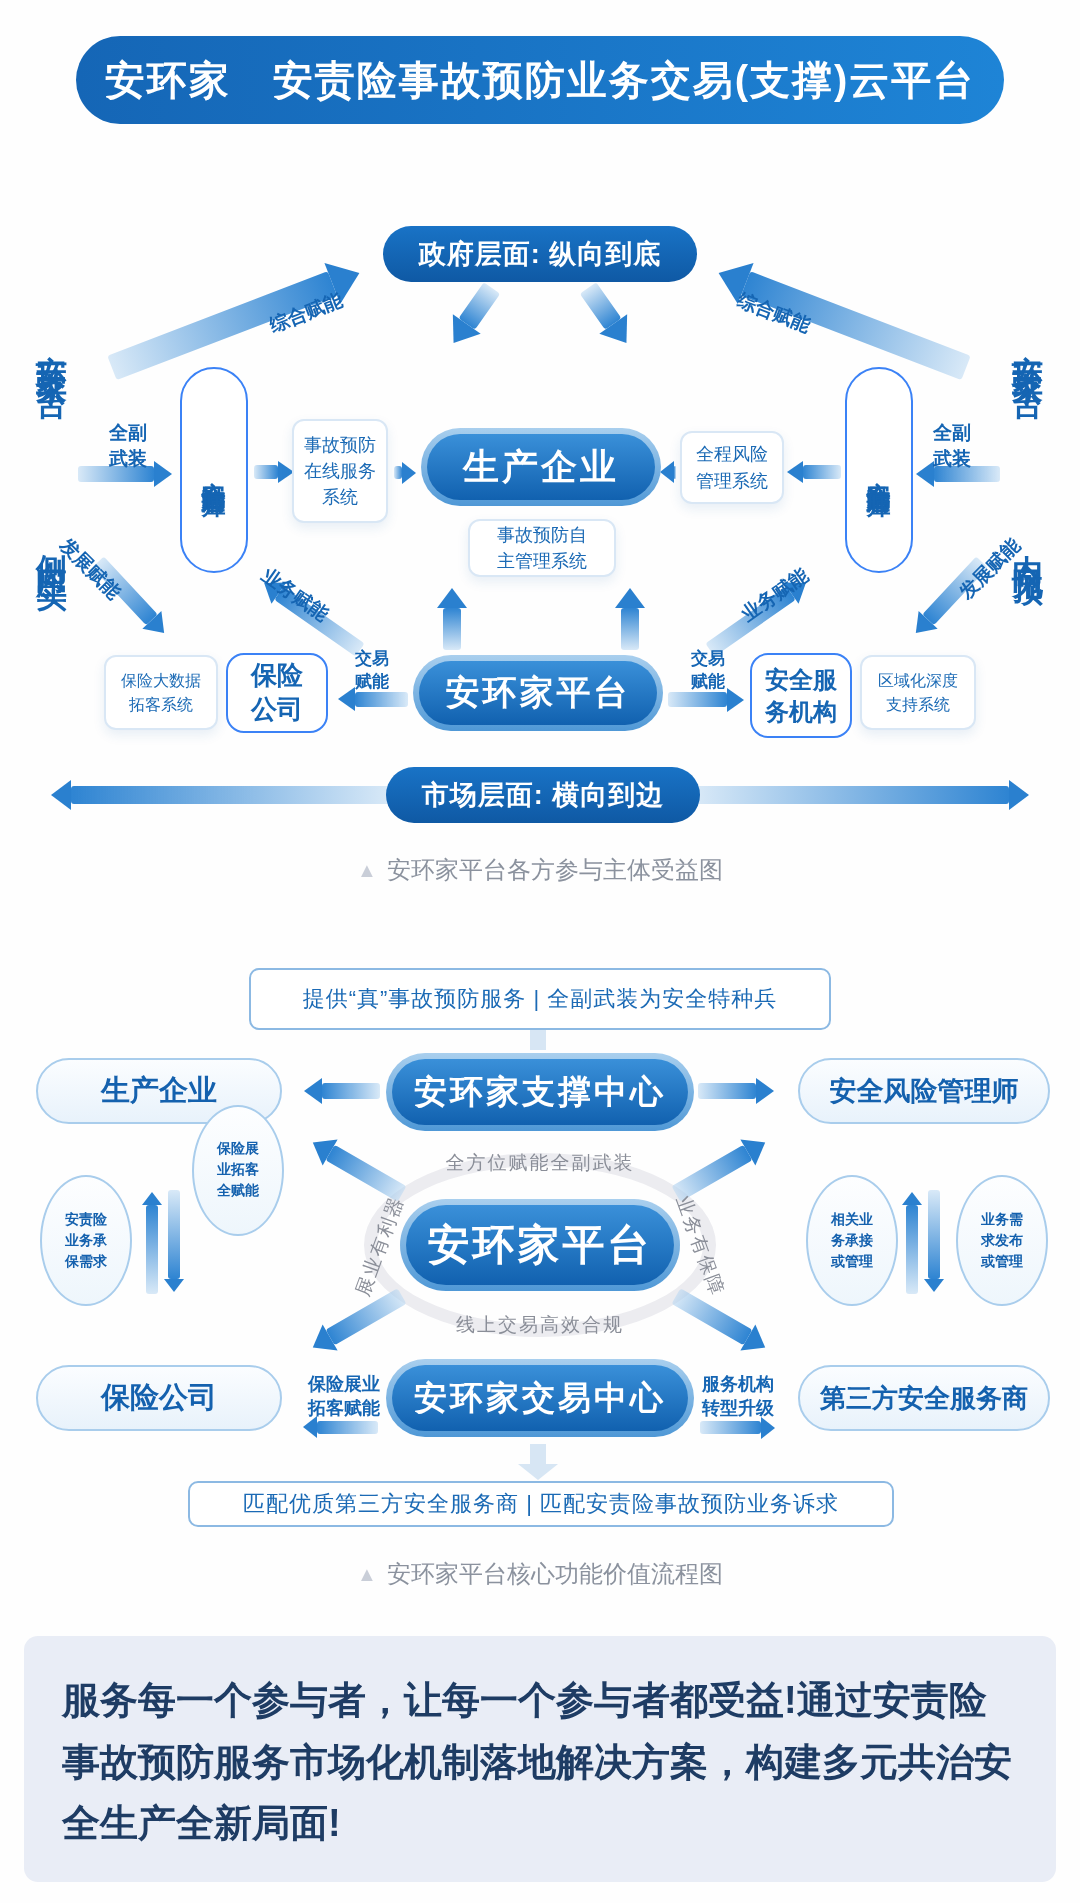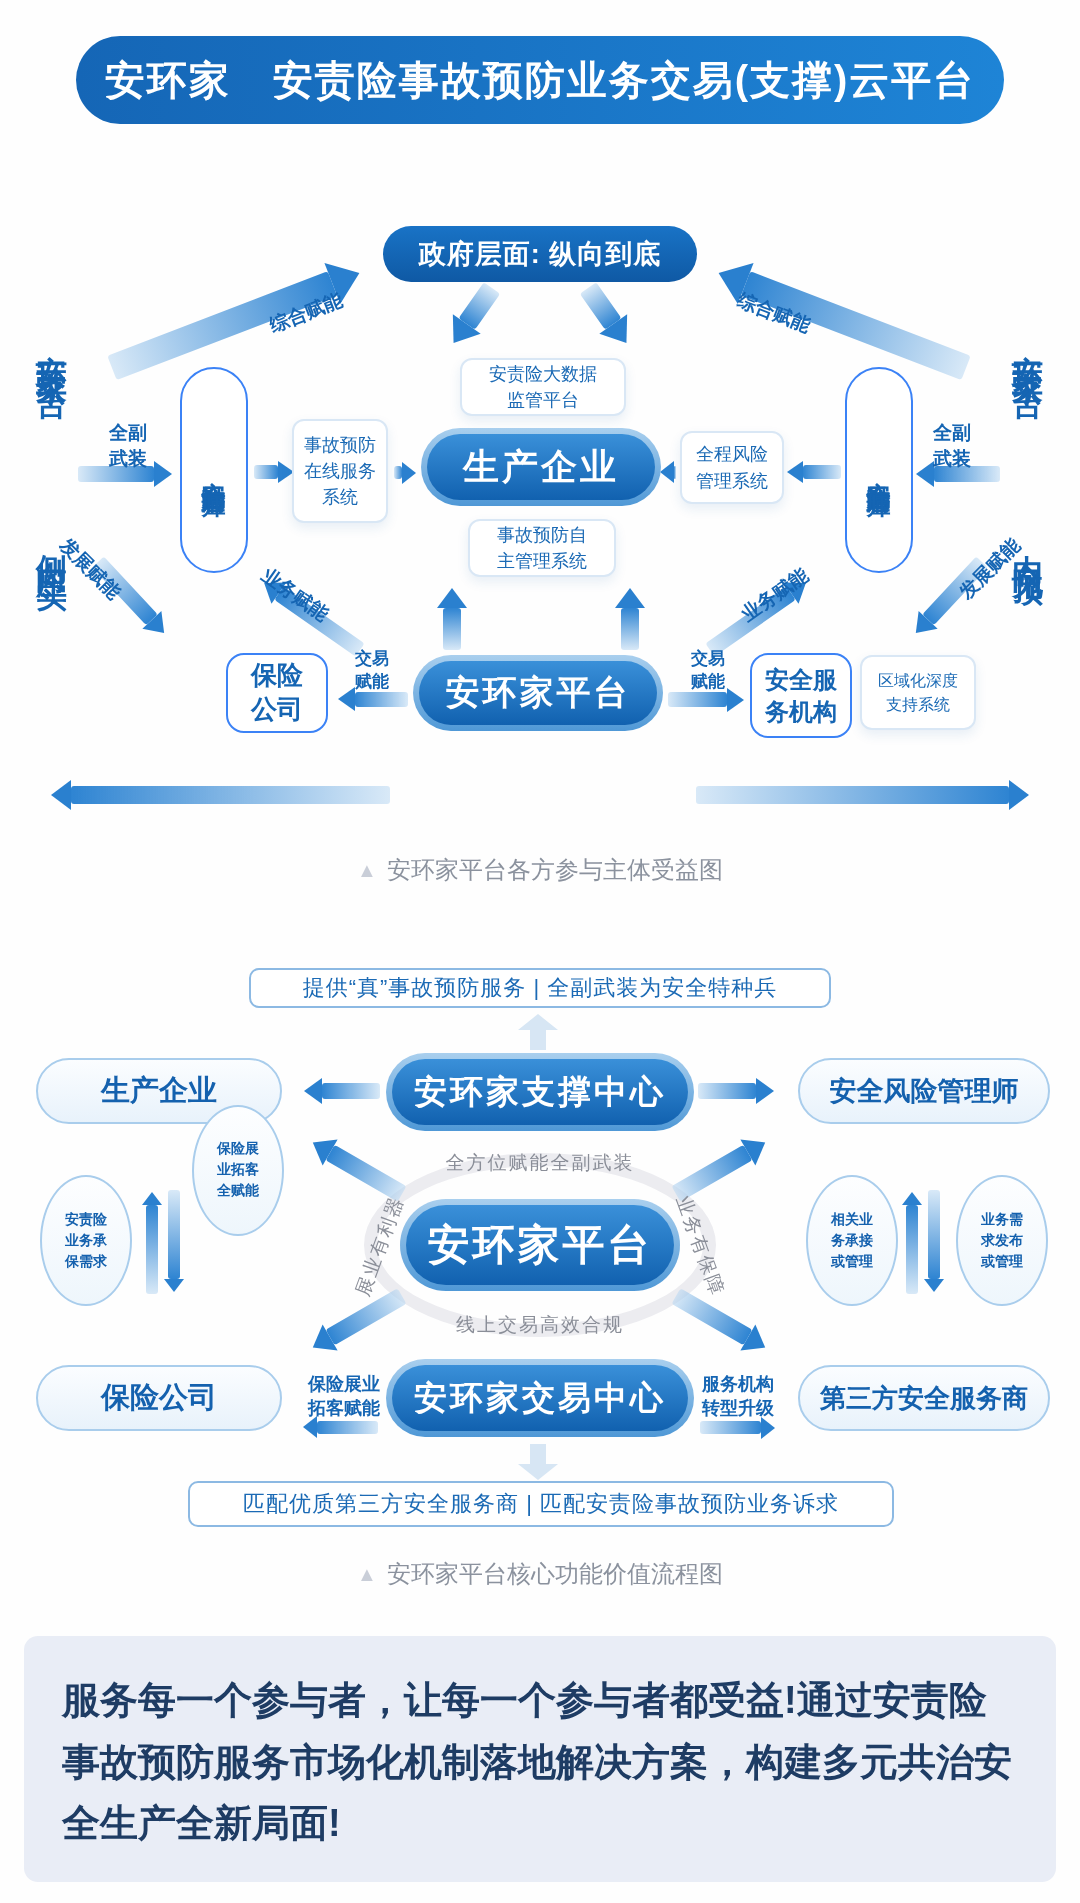--- a/index.html
+++ b/index.html
@@ -74,22 +74,20 @@
       <span class="vtext" style="font-size:24px;letter-spacing:2px;">安全风险管理师</span>
     </div>
 
     <div class="abs lbl lbl2 pre" style="left:92px;top:420px;width:72px;">全副
 武装</div>
     <div class="arrow" style="--t:16px;left:78px;top:466px;width:76px;height:var(--t);transform:rotate(0deg);"></div>
     <div class="abs lbl lbl2 pre" style="left:916px;top:420px;width:72px;">全副
 武装</div>
     <div class="arrow" style="--t:16px;left:1000px;top:466px;width:66px;height:var(--t);transform:rotate(180deg);"></div>
 
-    <div class="abs flex pre box-white" style="left:460px;top:358px;width:166px;height:58px;">安责险大数据
-监管平台</div>
     <div class="arrow" style="--t:14px;left:254px;top:465px;width:24px;height:var(--t);transform:rotate(0deg);"></div>
     <div class="abs flex pre box-white" style="left:292px;top:419px;width:96px;height:104px;">事故预防
 在线服务
 系统</div>
     <div class="arrow" style="--t:13px;left:394px;top:466px;width:8px;height:var(--t);transform:rotate(0deg);"></div>
     <div class="abs pill-main" style="left:421px;top:428px;width:240px;height:78px;">
       <div class="pill-main-inner" style="font-size:36px;">生产企业</div>
     </div>
     <div class="arrow" style="--t:13px;left:676px;top:466px;width:2px;height:var(--t);transform:rotate(180deg);"></div>
     <div class="abs flex pre box-white" style="left:680px;top:431px;width:104px;height:73px;">全程风险
@@ -117,37 +115,40 @@
     </div>
     <div class="abs lbl lbl2 pre" style="left:336px;top:648px;width:72px;font-size:17px;">交易
 赋能</div>
     <div class="arrow" style="--t:15px;left:408px;top:692px;width:53px;height:var(--t);transform:rotate(180deg);"></div>
     <div class="abs lbl lbl2 pre" style="left:672px;top:648px;width:72px;font-size:17px;">交易
 赋能</div>
     <div class="arrow" style="--t:15px;left:668px;top:692px;width:59px;height:var(--t);transform:rotate(0deg);"></div>
 
     <div class="abs flex pre box-strong" style="left:226px;top:653px;width:102px;height:80px;font-size:26px;">保险
 公司</div>
+    <div class="abs flex pre box-white" style="left:104px;top:655px;width:114px;height:75px;font-size:16px;">保险大数据
+拓客系统</div>
     <div class="abs flex pre box-strong" style="left:750px;top:653px;width:102px;height:85px;font-size:24px;">安全服
 务机构</div>
     <div class="abs flex pre box-white" style="left:860px;top:655px;width:116px;height:75px;font-size:16px;">区域化深度
 支持系统</div>
 
     <div class="arrow" style="--t:18px;left:390px;top:786px;width:319px;height:var(--t);transform:rotate(180deg);"></div>
     <div class="arrow" style="--t:18px;left:696px;top:786px;width:313px;height:var(--t);transform:rotate(0deg);"></div>
+    <div class="abs flex pill-dark" style="left:386px;top:767px;width:314px;height:56px;">市场层面: 横向到边</div>
 
     <div class="abs caption" style="left:0;top:854px;width:1080px;">
       <span class="tri">▲</span>
       <span>安环家平台各方参与主体受益图</span>
     </div>
   </div>
 
   <div class="layer">
 
-    <div class="abs flex banner" style="left:249px;top:968px;width:582px;height:40px;">提供“真”事故预防服务 | 全副武装为安全特种兵</div>
+    <div class="abs flex banner" style="left:249px;top:968px;width:582px;height:62px;">提供“真”事故预防服务 | 全副武装为安全特种兵</div>
 
     <svg class="abs hollow" width="40" height="36" style="left:518px;top:1014px;">
       <polygon points="20,0 40,16 28,16 28,36 12,36 12,16 0,16" fill="#d7e6f4"></polygon>
     </svg>
 
     <div class="abs pill-main" style="left:386px;top:1053px;width:308px;height:78px;">
       <div class="pill-main-inner" style="font-size:33px;">安环家支撑中心</div>
     </div>
     <div class="abs flex pill-light" style="left:36px;top:1058px;width:246px;height:66px;font-size:29px;">生产企业</div>
     <div class="abs flex pill-light" style="left:798px;top:1058px;width:252px;height:66px;font-size:27px;">安全风险管理师</div>

